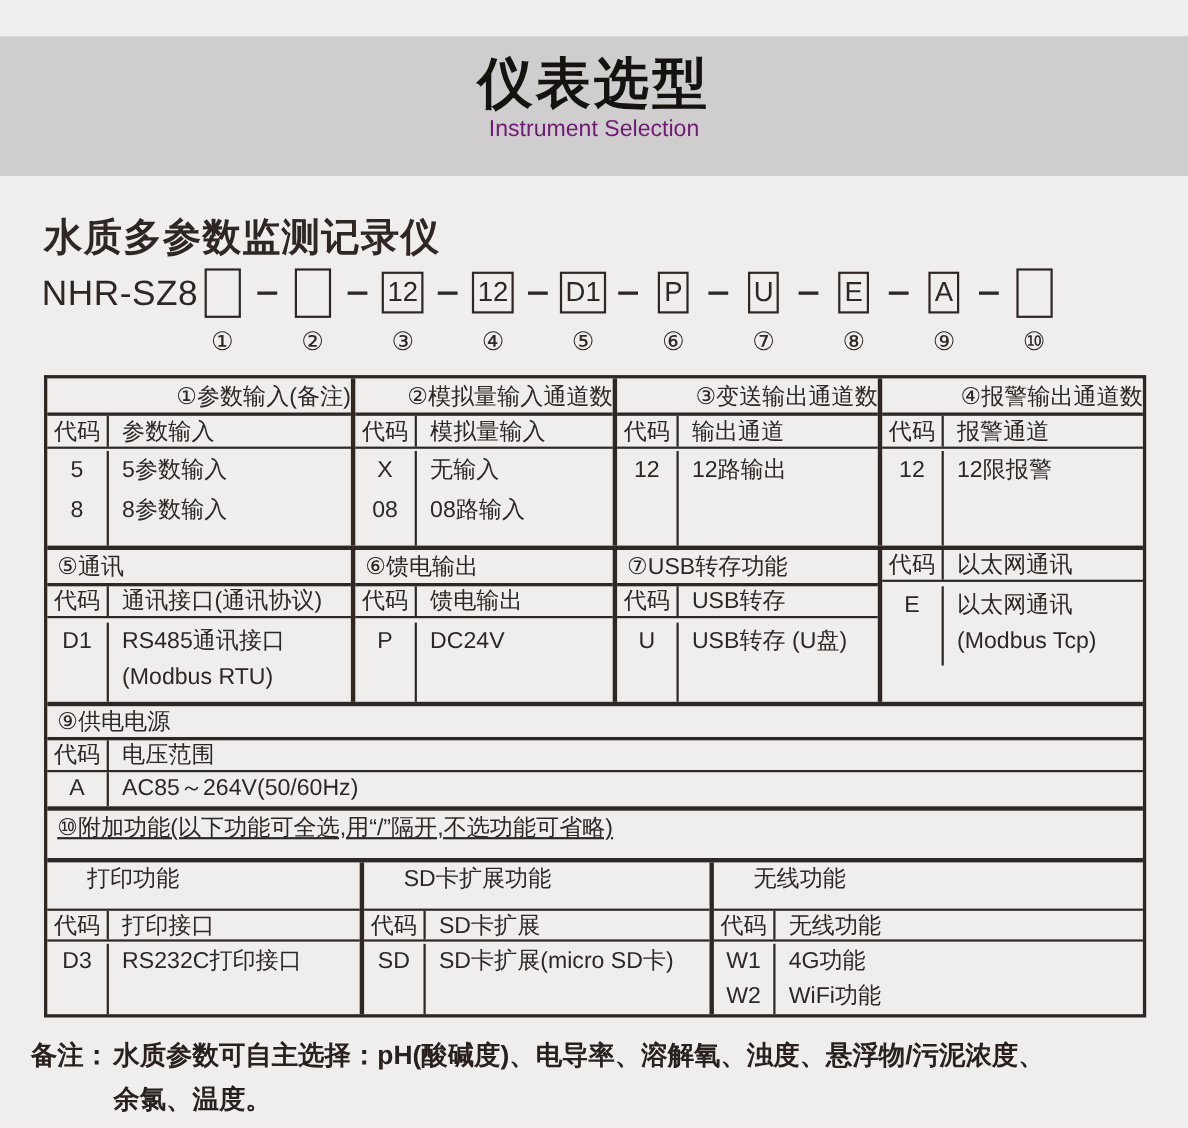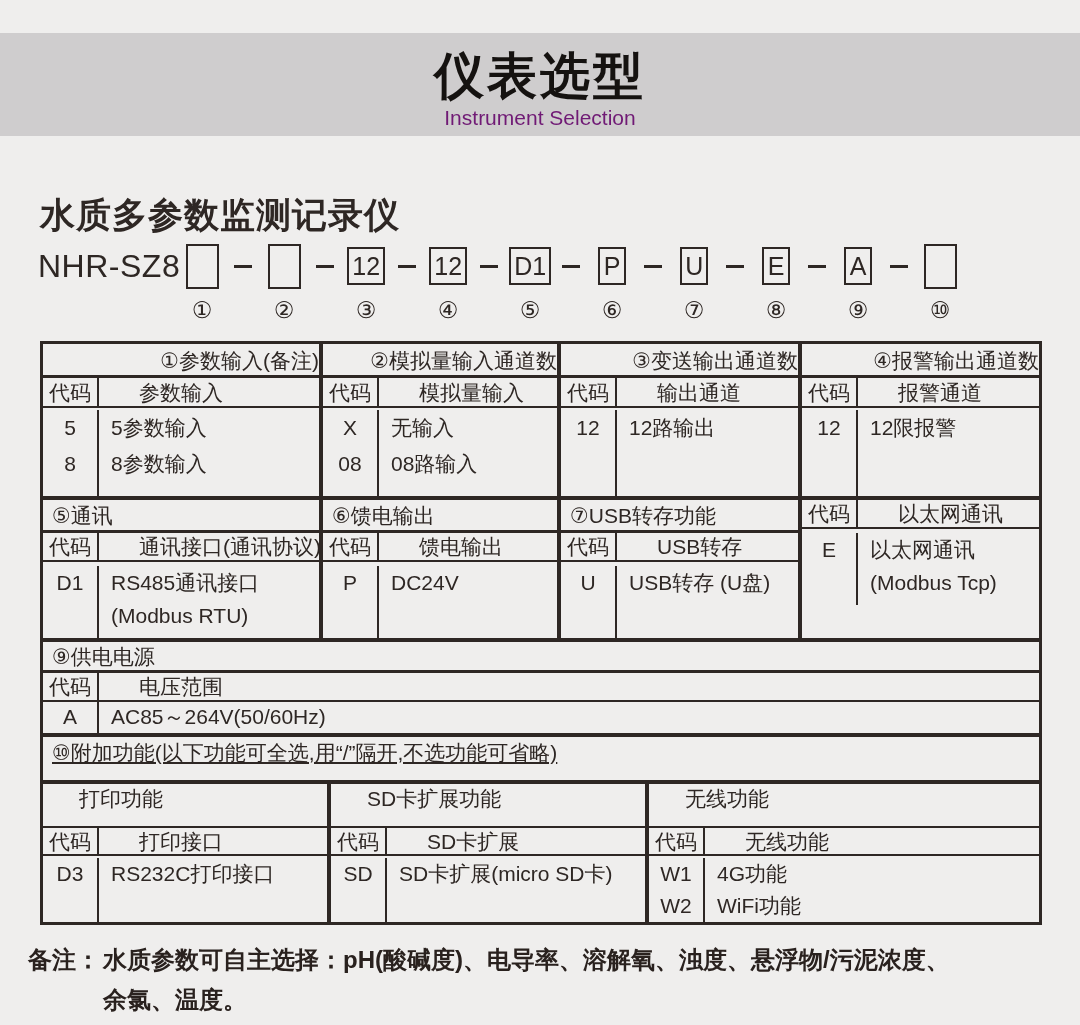--- a/index.html
+++ b/index.html
@@ -12,21 +12,21 @@
   .page{
     position:relative;
     width:1080px;height:1025px;
     background:var(--bg);
     font-family:"Liberation Sans","DejaVu Sans",sans-serif;
     color:var(--ink);
     overflow:hidden;
   }
   
   .banner{
-    position:absolute;left:0;top:33px;width:1080px;height:103px;
+    position:absolute;left:0;top:33px;width:1080px;height:127px;
     background:var(--banner);text-align:center;
   }
   .banner-title{
     padding-top:14px;font-size:50px;font-weight:bold;color:#151210;
     letter-spacing:3px;line-height:58px;
   }
   .banner-subtitle{
     font-size:21px;color:#701a75;line-height:26px;font-weight:500;
   }
   
@@ -65,21 +65,21 @@
   .band{display:flex;}
   .band + .band, .bandrow + .band, .band + .bandrow, .bandrow + .bandrow{
     border-top:4px solid var(--ink);
   }
   .sec{flex:1 1 auto;min-width:0;}
   .sec + .sec{border-left:4px solid var(--ink);}
   .sec-header{
     border-bottom:3px solid var(--ink);
     padding-left:9px;white-space:nowrap;overflow:hidden;
   }
-  .sub-row{display:flex;border-bottom:2px solid var(--ink);gap:28px;}
+  .sub-row{display:flex;border-bottom:2px solid var(--ink);}
   .code-cell{flex:0 0 56px;text-align:center;border-right:2px solid var(--ink);}
   .val-cell{flex:1;padding-left:12px;white-space:nowrap;overflow:hidden;}
   .data-area{display:flex;}
   .code-col{flex:0 0 56px;text-align:center;border-right:2px solid var(--ink);}
   .val-col{flex:1;padding-left:12px;}
   
   .b1 .sec-header{height:34px;line-height:33px;text-align:right;}
   .b1 .sub-row{height:30px;line-height:29px;}
   .b1 .data-area{height:88px;padding-top:2px;}
   .b1 .code-col div,.b1 .val-col div{line-height:36px;white-space:nowrap;}

